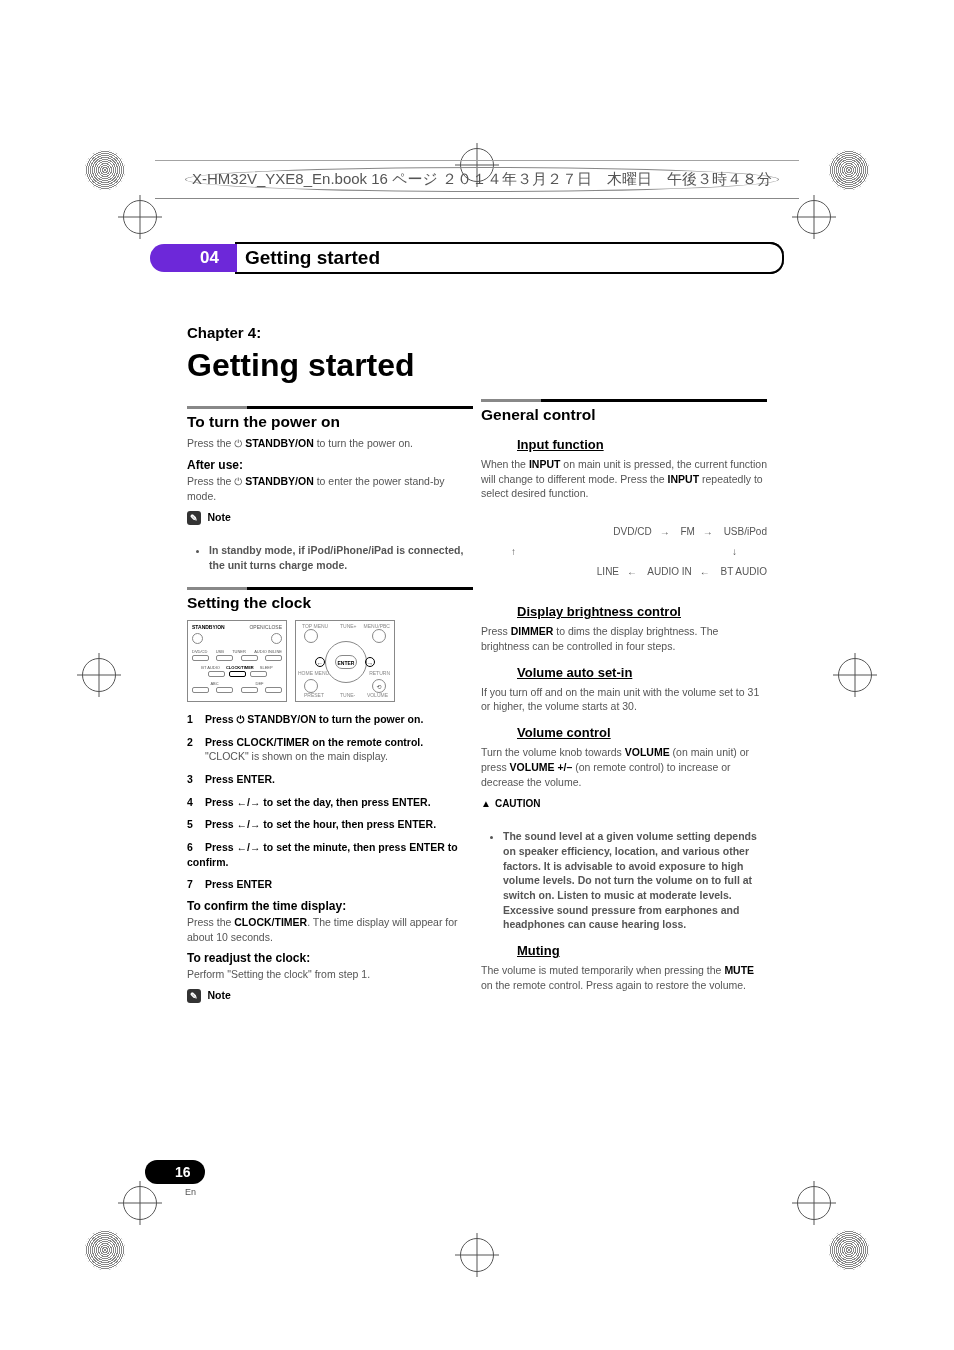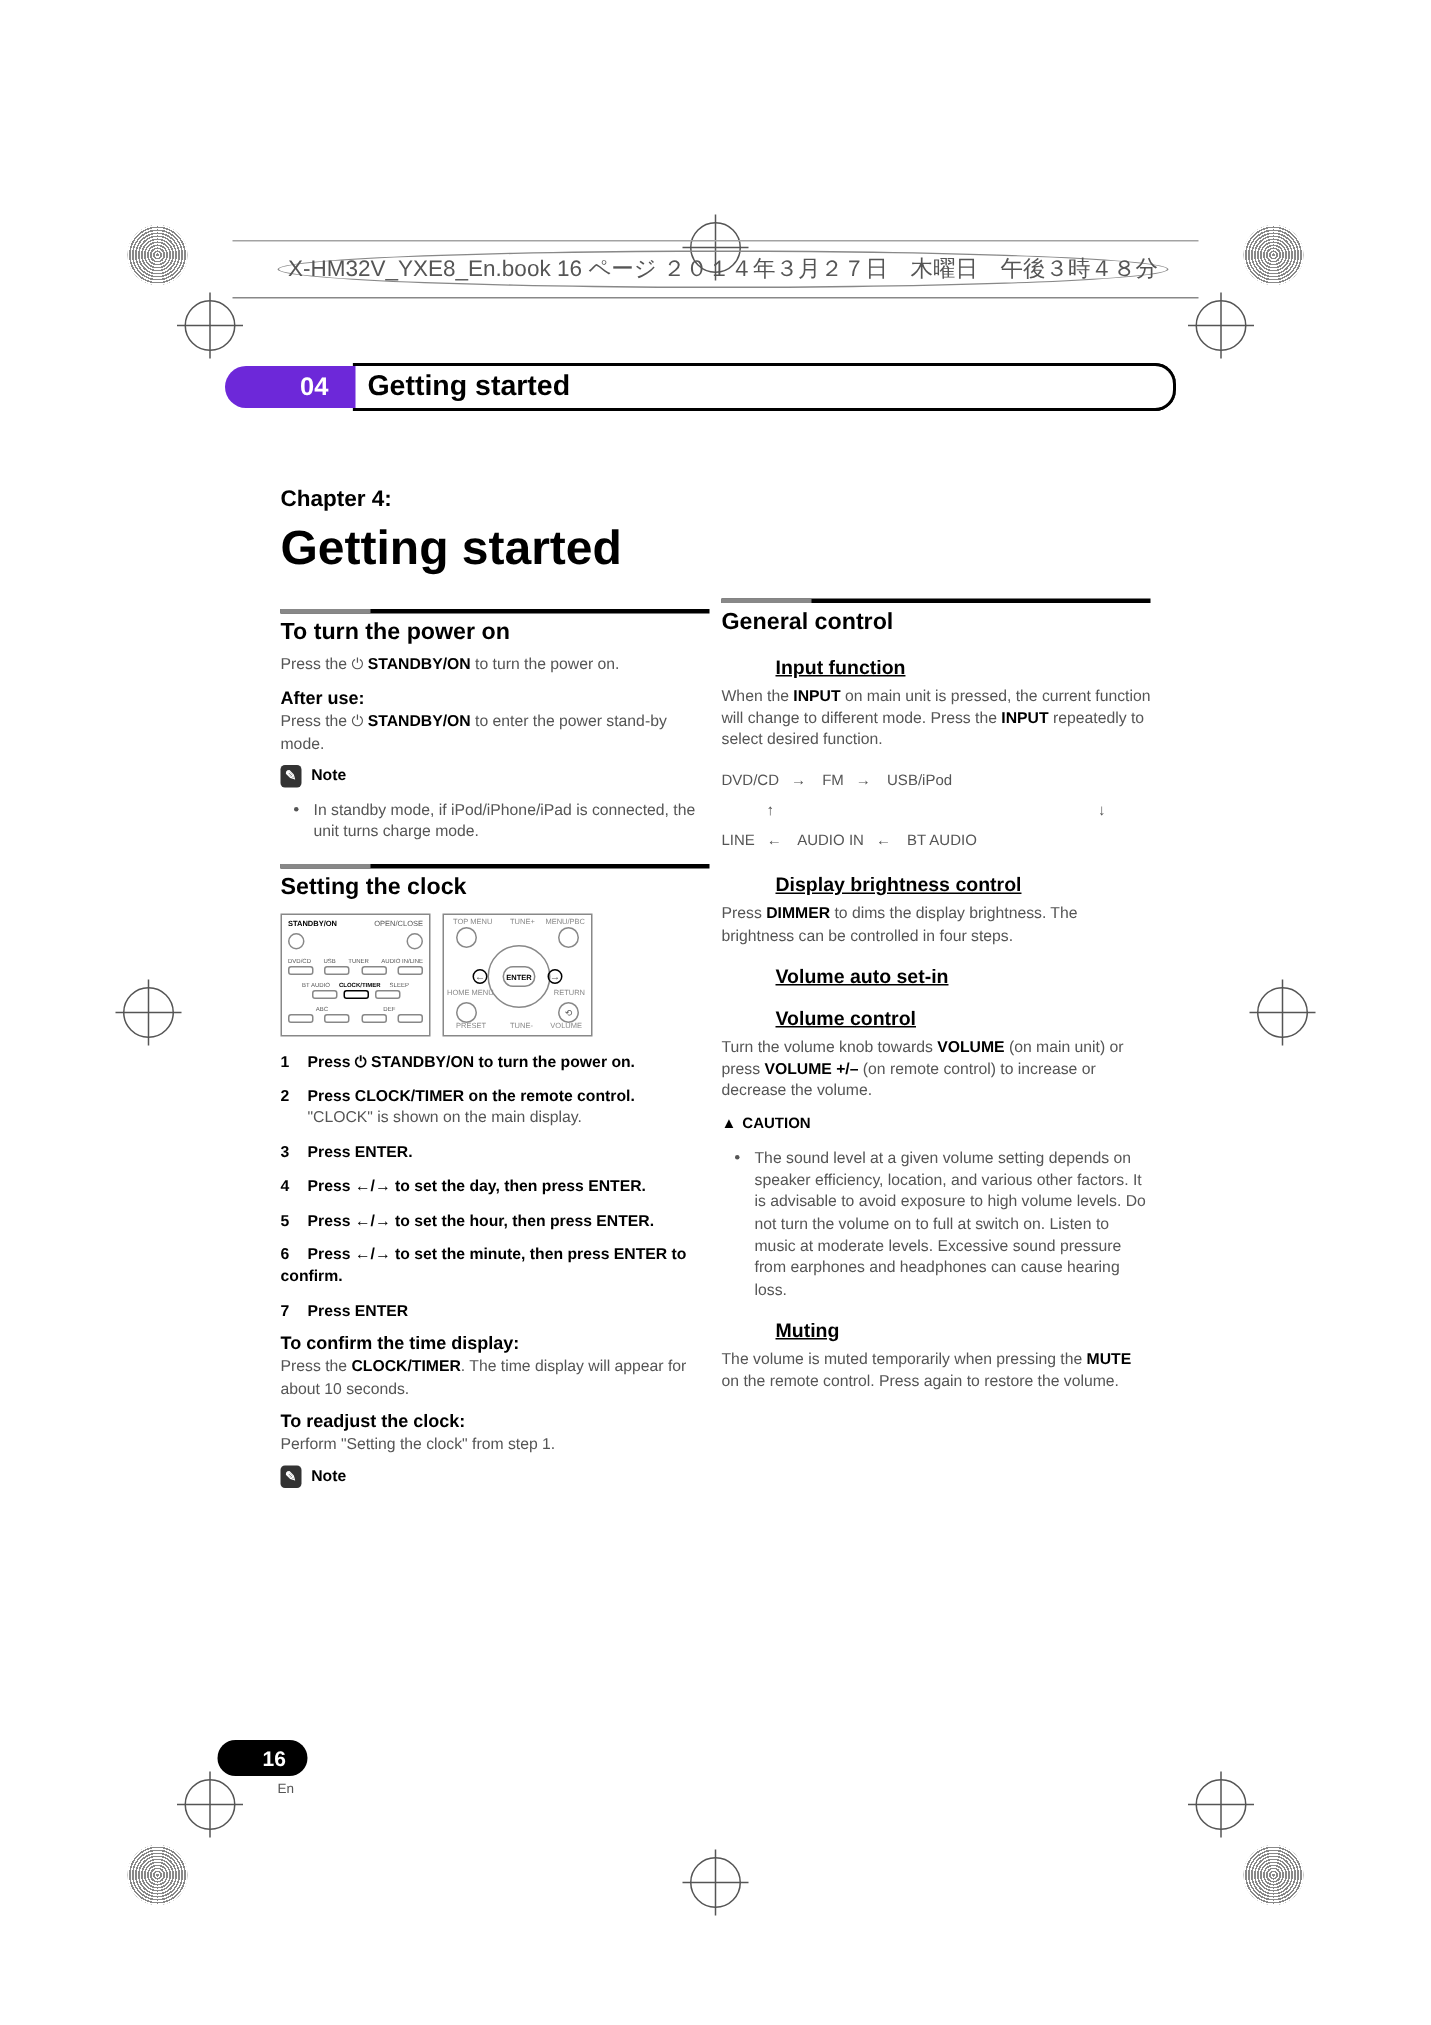--- a/index.html
+++ b/index.html
@@ -128,21 +128,21 @@
       background: #333;
       color: #fff;
       font-size: 9px;
       font-weight: bold;
       padding: 1px 3px;
       border-radius: 3px;
       margin-right: 4px;
       vertical-align: middle;
     }
     .note-row { margin-top: 6px; }
-    ul { list-style: disc; margin-left: 22px; margin-top: 8px; }
+    ul { list-style: disc; margin-left: 22px; margin-top: 18px; font-weight: bold; }
     li { margin-bottom: 4px; }
     .step { color: #000; font-weight: bold; margin-top: 8px; }
     .step .n { display:inline-block; width: 18px; }
     .step-desc { color: #555; font-weight: normal; margin-left: 18px; }
     .power-icon::before { content:'⏻'; font-size: 10px; }
     .pencil-icon::before { content:'✎'; }
     .caution-row { font-size: 10px; font-weight: bold; color:#000; margin-top:8px; }
     .caution-row::before { content:'▲'; margin-right:4px; font-size:10px; }
 
     .remote-diagram {
@@ -166,22 +166,22 @@
       width: 100px;
       height: 82px;
       position: relative;
     }
     .nav-ring { position:absolute; width:42px; height:42px; border:1px solid #888; border-radius:50%; left:29px; top:20px; }
     .nav-enter { position:absolute; width:22px; height:14px; border:1px solid #888; border-radius:8px; left:39px; top:34px; font-size:5px; color:#000; text-align:center; line-height:14px; font-weight:bold; }
     .nav-sm { position:absolute; width:14px; height:14px; border:1px solid #888; border-radius:50%; font-size:6px; text-align:center; line-height:14px; }
     .nav-lbl { position:absolute; font-size:5px; color:#888; }
 
     .flow-diagram {
-      text-align: left;
-      margin: 10px 0;
+      text-align: right;
+      margin: 21px 0;
       font-size: 10px;
       color: #555;
       line-height: 2;
     }
     .flow-diagram .arr { margin: 0 8px; }
 
     .page-num-pill {
       position: absolute;
       bottom: 166px;
       left: 145px;
@@ -363,20 +363,21 @@
         <span>BT AUDIO</span>
       </div>
     </div>
 
     <h3>Display brightness control</h3>
     <p>
       <span>Press </span><span class="b">DIMMER</span><span> to dims the display brightness. The brightness can be controlled in four steps.</span>
     </p>
 
     <h3>Volume auto set-in</h3>
+    <p>If you turn off and on the main unit with the volume set to 31 or higher, the volume starts at 30.</p>
 
     <h3>Volume control</h3>
     <p>
       <span>Turn the volume knob towards </span><span class="b">VOLUME</span><span> (on main unit) or press </span><span class="b">VOLUME +/–</span><span> (on remote control) to increase or decrease the volume.</span>
     </p>
     <div class="caution-row">CAUTION</div>
     <ul>
       <li>The sound level at a given volume setting depends on speaker efficiency, location, and various other factors. It is advisable to avoid exposure to high volume levels. Do not turn the volume on to full at switch on. Listen to music at moderate levels. Excessive sound pressure from earphones and headphones can cause hearing loss.</li>
     </ul>
 

